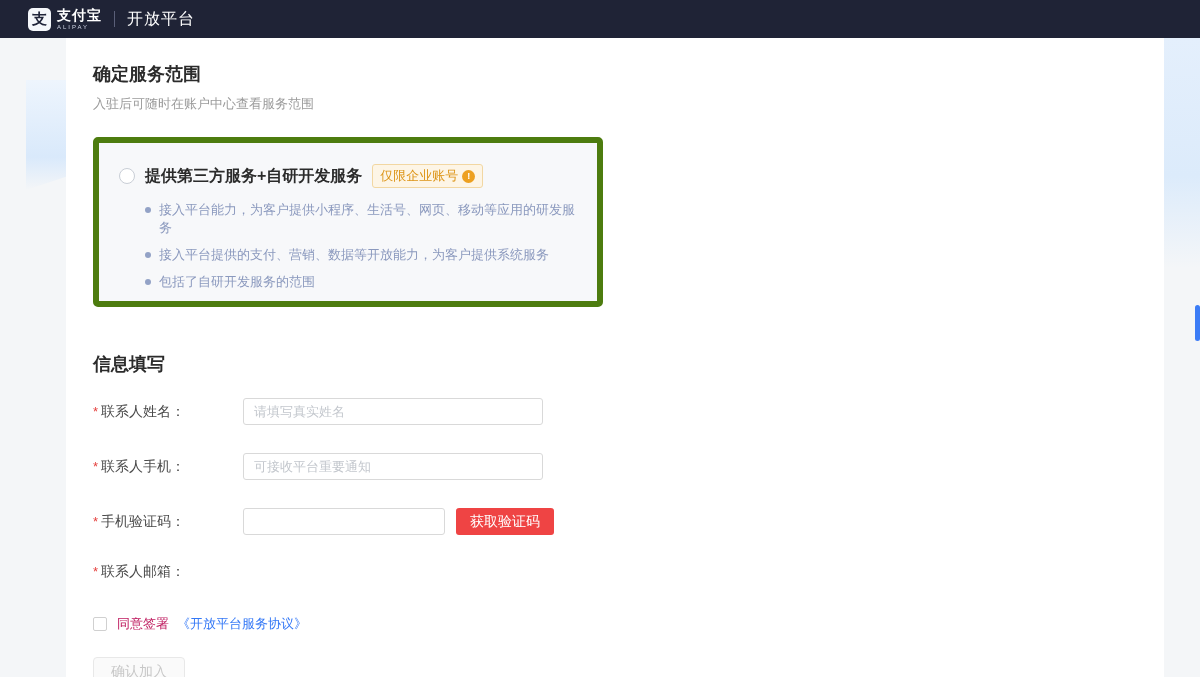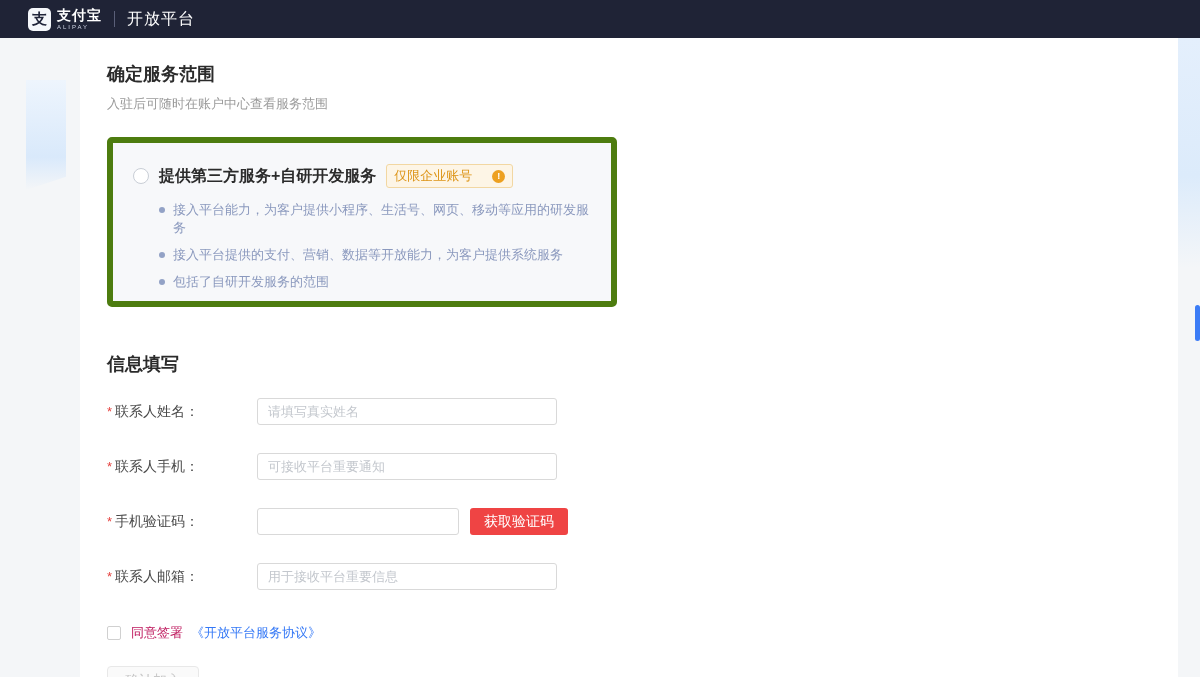--- a/index.html
+++ b/index.html
@@ -33,21 +33,21 @@
     position:absolute; right:0; top:38px; width:37px; height:230px;
     background:linear-gradient(180deg,#e4effc 0%,#dcebfb 60%,rgba(220,235,251,0) 100%); z-index:1;
   }
   .scrollbar-thumb {
     position:absolute; right:0; top:305px; width:5px; height:36px;
     background:#3b7cf6; border-radius:3px; z-index:20; cursor:grab;
   }
 
   
   .panel {
-    position:absolute; top:38px; left:80px; width:1098px; height:639px;
+    position:absolute; top:38px; left:66px; width:1098px; height:639px;
     background:#ffffff; z-index:5; padding:24px 27px;
   }
 
   .section-title { font-size:18px; font-weight:bold; color:#2b2b2b; }
   .section-sub { font-size:13px; color:#9b9b9b; margin-top:9px; }
 
   
   .cards { display:flex; gap:22px; margin-top:24px; }
   .card {
     width:510px; height:170px; border-radius:5px; padding:21px 20px 0 20px;
@@ -57,21 +57,21 @@
   .card-head { display:flex; align-items:center; }
   .radio { width:16px; height:16px; border-radius:50%; flex:0 0 16px; cursor:pointer; }
   .radio.on { background:#3478f6; position:relative; }
   .radio.on::after {
     content:""; position:absolute; left:5px; top:5px; width:6px; height:6px;
     border-radius:50%; background:#fff;
   }
   .radio.off { background:#fff; border:1px solid #c9ced6; }
   .card-title { font-size:16px; font-weight:bold; color:#2b2b2b; margin-left:10px; }
   .badge {
-    margin-left:10px; display:inline-flex; align-items:center; gap:20px;
+    margin-left:10px; display:inline-flex; align-items:center; gap:4px;
     background:#fdf5e6; border:1px solid #f2d7a2; border-radius:3px;
     padding:2px 7px; font-size:13px; color:#dd9416;
   }
   .badge-ico {
     width:13px; height:13px; border-radius:50%; background:#eda020; color:#fff;
     font-size:9px; font-weight:bold; display:inline-flex; align-items:center; justify-content:center;
   }
   .card-points { list-style:none; margin:13px 0 0 26px; }
   .card-points li {
     position:relative; padding-left:14px; font-size:13px; color:#8b99be;
@@ -184,21 +184,20 @@
         <span class="req">*</span><span>手机验证码：</span>
       </div>
       <input class="txt-input short" type="text" placeholder="" style="">
       <button class="code-btn">获取验证码</button>
     </div>
 
     <div class="form-row">
       <div class="form-label">
         <span class="req">*</span><span>联系人邮箱：</span>
       </div>
-      <input class="txt-input" type="text" placeholder="用于接收平台重要信息" style="">
     </div>
 
     <div class="agree-row">
       <span class="checkbox"></span>
       <span class="agree-text">同意签署</span>
       <a class="agree-link">《开放平台服务协议》</a>
     </div>
 
     <button class="submit-btn" disabled="">确认加入</button>
   </div>

